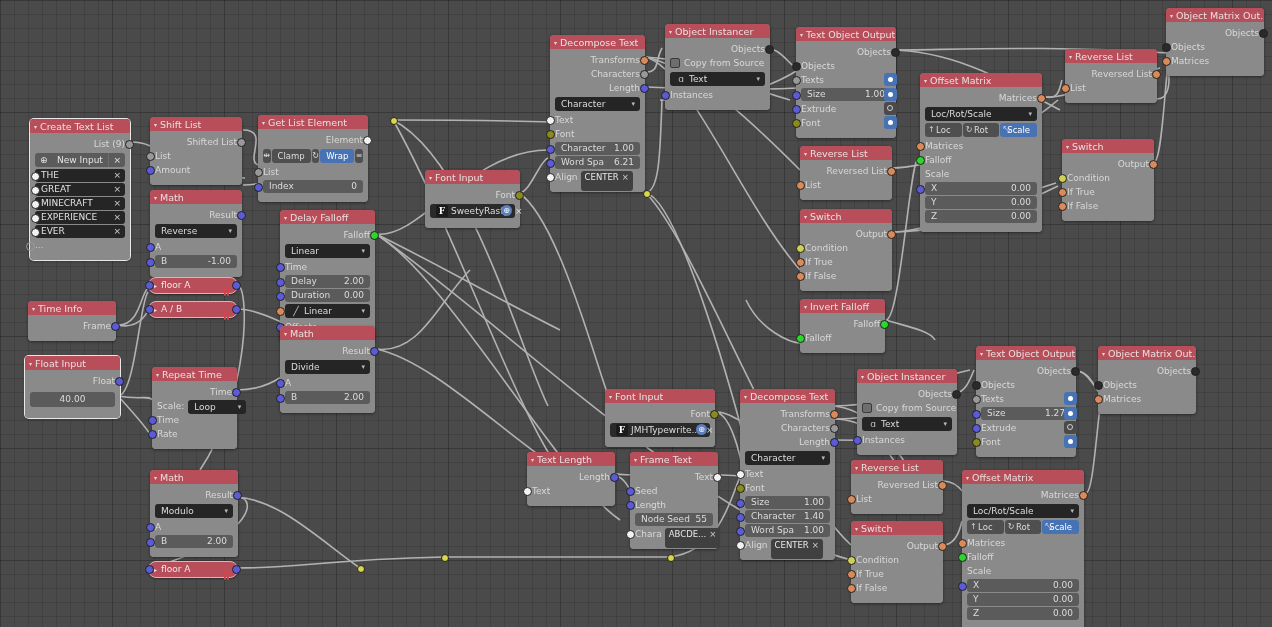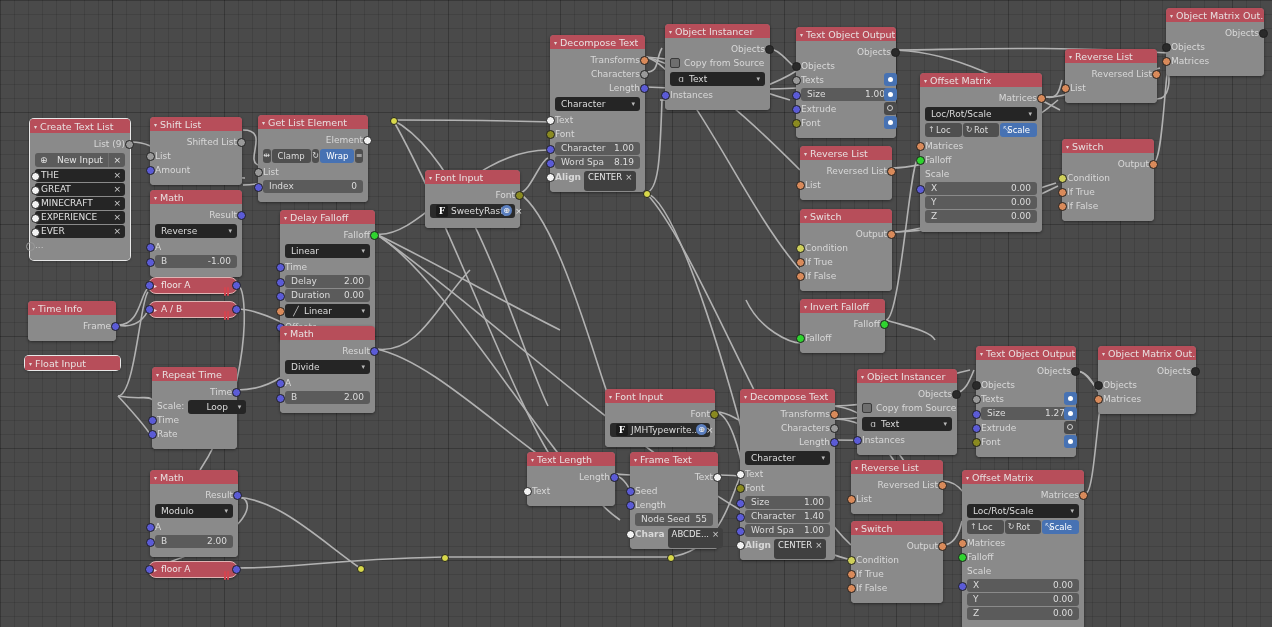--- a/index.html
+++ b/index.html
@@ -48,21 +48,21 @@
   .fld{margin:1px 5px;height:13px;line-height:13px;background:#5b5b5b;
        border-radius:3px;font-size:9px;color:#dcdcdc;padding:0 6px;position:relative;
        white-space:nowrap;}
   .fld .v{float:right;}
   .drop{margin:2px 5px;height:14px;line-height:14px;background:#252525;border-radius:3px;
         font-size:9px;color:#dcdcdc;padding:0 6px;position:relative;white-space:nowrap;}
   .drop:after{content:"\25BE";position:absolute;right:5px;top:0;font-size:7px;color:#bbb;}
   .drop.fontsel{background:#2a2a2a;}
 
   .inl{position:relative;height:14px;line-height:14px;font-size:9px;color:#d8d8d8;padding:0 5px;white-space:nowrap;}
-  .inl .lbl{display:inline-block;font-weight:bold;}
+  .inl .lbl{display:inline-block;}
   .inl .pill{display:inline-block;background:#404040;border-radius:3px;padding:0 4px;
              height:20px;line-height:12px;font-size:8.5px;color:#e6e6e6;margin-left:3px;}
   .pill .x{opacity:.85;margin-left:3px;}
 
   .chk{position:relative;height:14px;line-height:14px;font-size:9px;color:#d8d8d8;padding:0 5px;white-space:nowrap;}
   .chk .box{display:inline-block;width:8px;height:8px;border:1px solid #3a3a3a;background:#6e6e6e;
             border-radius:2px;vertical-align:middle;margin-right:4px;position:relative;top:-1px;}
 
   .togrow{margin:2px 5px;height:14px;display:flex;gap:1px;}
   .tog{flex:1;background:#4f4f4f;border-radius:3px;font-size:8.5px;line-height:14px;
@@ -273,27 +273,35 @@
     <div class="node" style="left: 28px; top: 301px; width: 88px;">
       <div class="hdr"><span class="tri">▾</span><span>Time Info</span></div>
       <div class="body">
         <div class="sp"></div>
         <div class="row out"><span>Frame</span><span class="sock r s-float"></span></div>
         <div class="sp"></div>
       </div>
     </div>
     <div class="node sel" style="left: 25px; top: 356px; width: 95px;">
       <div class="hdr"><span class="tri">▾</span><span>Float Input</span></div>
+      <div class="body">
+        <div class="sp"></div>
+        <div class="row out"><span>Float</span><span class="sock r s-float"></span></div>
+        <div class="fld" style="height: 15px; line-height: 15px; margin: 4px 5px 3px;">
+          <div style="text-align: center;">40.00</div>
+        </div>
+        <div class="sp"></div>
+      </div>
     </div>
     <div class="node" style="left: 152px; top: 367px; width: 85px;">
       <div class="hdr"><span class="tri">▾</span><span>Repeat Time</span></div>
       <div class="body">
         <div class="sp"></div>
         <div class="row out"><span>Time</span><span class="sock r s-float"></span></div>
-        <div class="inl"><span>Scale:</span><span class="drop" style="display: inline-block; width: 46px; margin: 0px 0px 0px 4px; vertical-align: middle; text-align: center;"><span>Loop</span></span></div>
+        <div class="inl"><span>Scale:</span><span class="drop" style="display: inline-block; width: 46px; margin: 0px 0px 0px 4px; vertical-align: middle;"><span>Loop</span></span></div>
         <div class="row"><span class="sock l s-float"></span><span>Time</span></div>
         <div class="row"><span class="sock l s-float"></span><span>Rate</span></div>
         <div class="sp"></div>
       </div>
     </div>
     <div class="node" style="left: 150px; top: 470px; width: 88px;">
       <div class="hdr"><span class="tri">▾</span><span>Math</span></div>
       <div class="body">
         <div class="sp"></div>
         <div class="row out"><span>Result</span><span class="sock r s-float"></span></div>
@@ -323,21 +331,21 @@
       <div class="hdr"><span class="tri">▾</span><span>Decompose Text</span></div>
       <div class="body">
         <div class="sp"></div>
         <div class="row out"><span>Transforms</span><span class="sock r s-mat"></span></div>
         <div class="row out"><span>Characters</span><span class="sock r s-list"></span></div>
         <div class="row out"><span>Length</span><span class="sock r s-float"></span></div>
         <div class="drop"><span>Character</span></div>
         <div class="row"><span class="sock l s-text"></span><span>Text</span></div>
         <div class="row"><span class="sock l s-font"></span><span>Font</span></div>
         <div class="fld"><span>Character</span><span class="v">1.00</span><span class="sock l s-float" style="top: 3px; left: -9px;"></span></div>
-        <div class="fld"><span>Word Spa</span><span class="v">8.19</span><span class="sock l s-float" style="top: 3px; left: -9px;"></span></div>
+        <div class="fld"><span>Word Spa</span><span class="v">6.21</span><span class="sock l s-float" style="top: 3px; left: -9px;"></span></div>
         <div class="inl"><span class="sock l s-text"></span><span class="lbl">Align</span><span class="pill"><span>CENTER</span><span class="x">×</span></span></div>
         <div class="sp"></div>
       </div>
     </div>
     <div class="node" style="left: 665px; top: 24px; width: 105px;">
       <div class="hdr"><span class="tri">▾</span><span>Object Instancer</span></div>
       <div class="body">
         <div class="sp"></div>
         <div class="row out"><span>Objects</span><span class="sock r s-obj"></span></div>
         <div class="chk"><span class="box"></span><span>Copy from Source</span></div>

